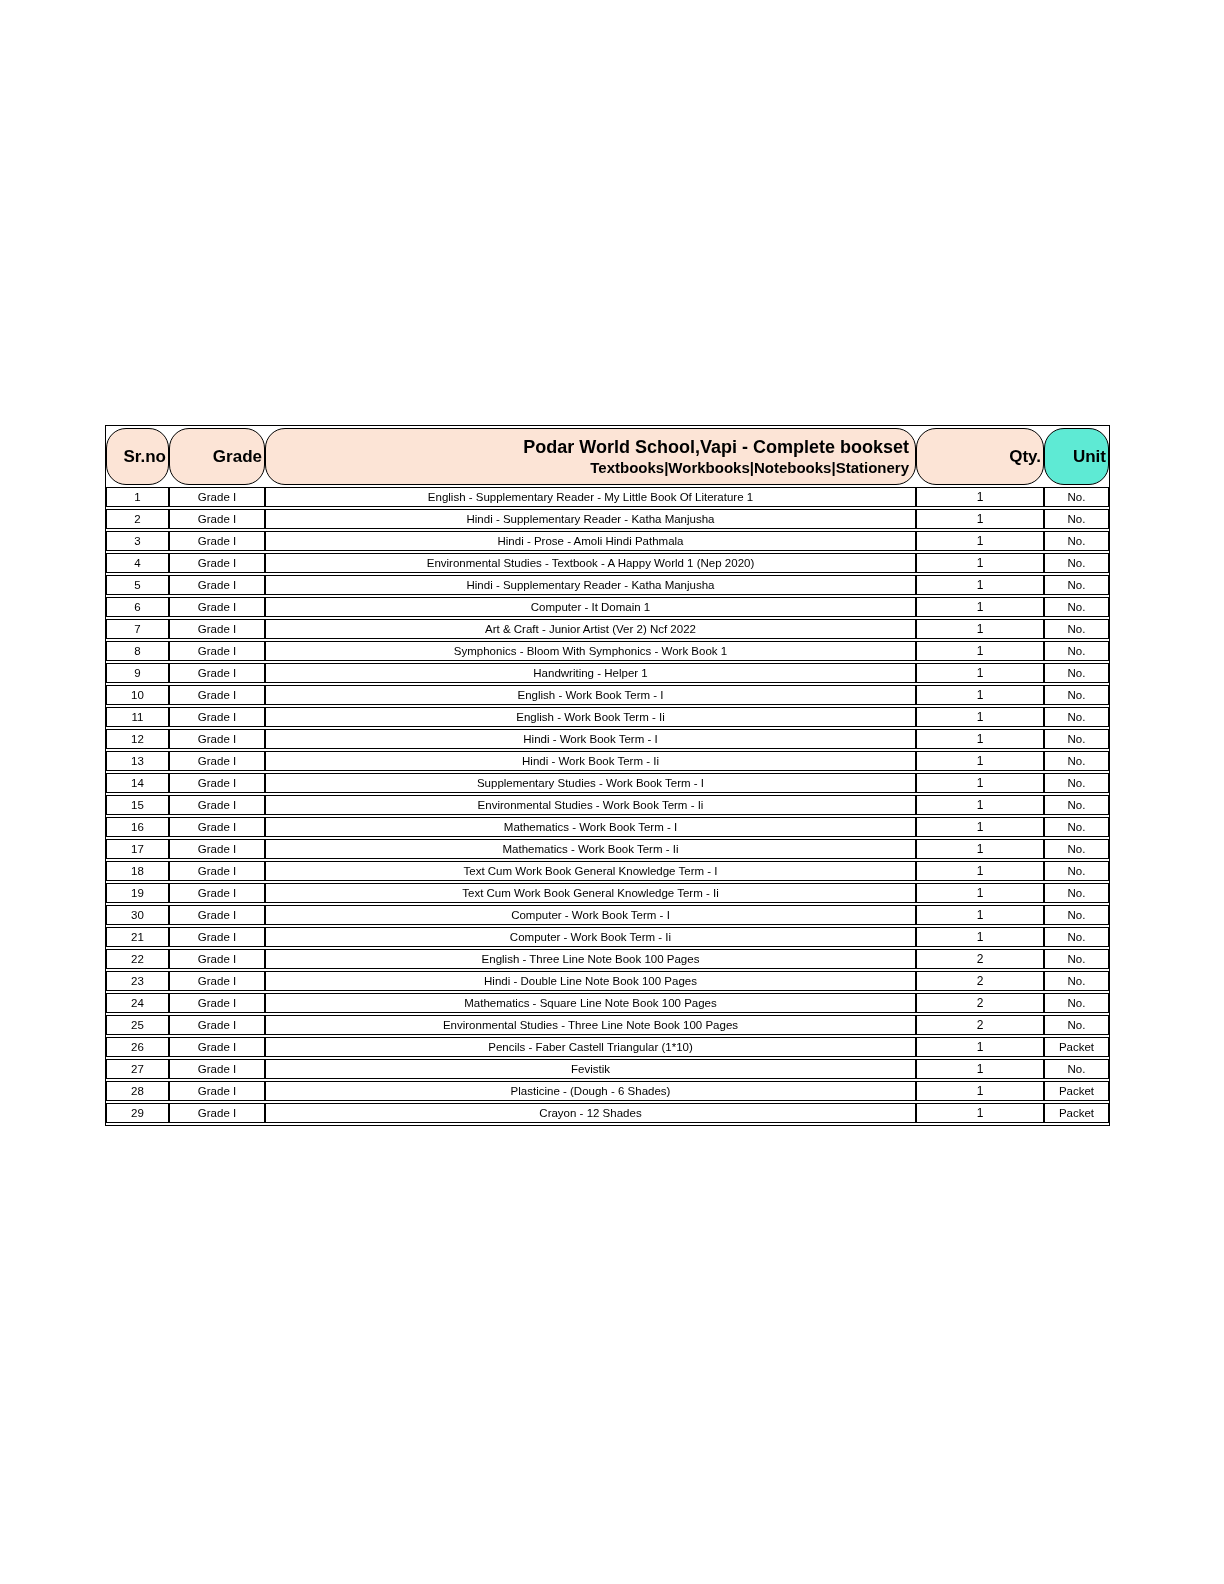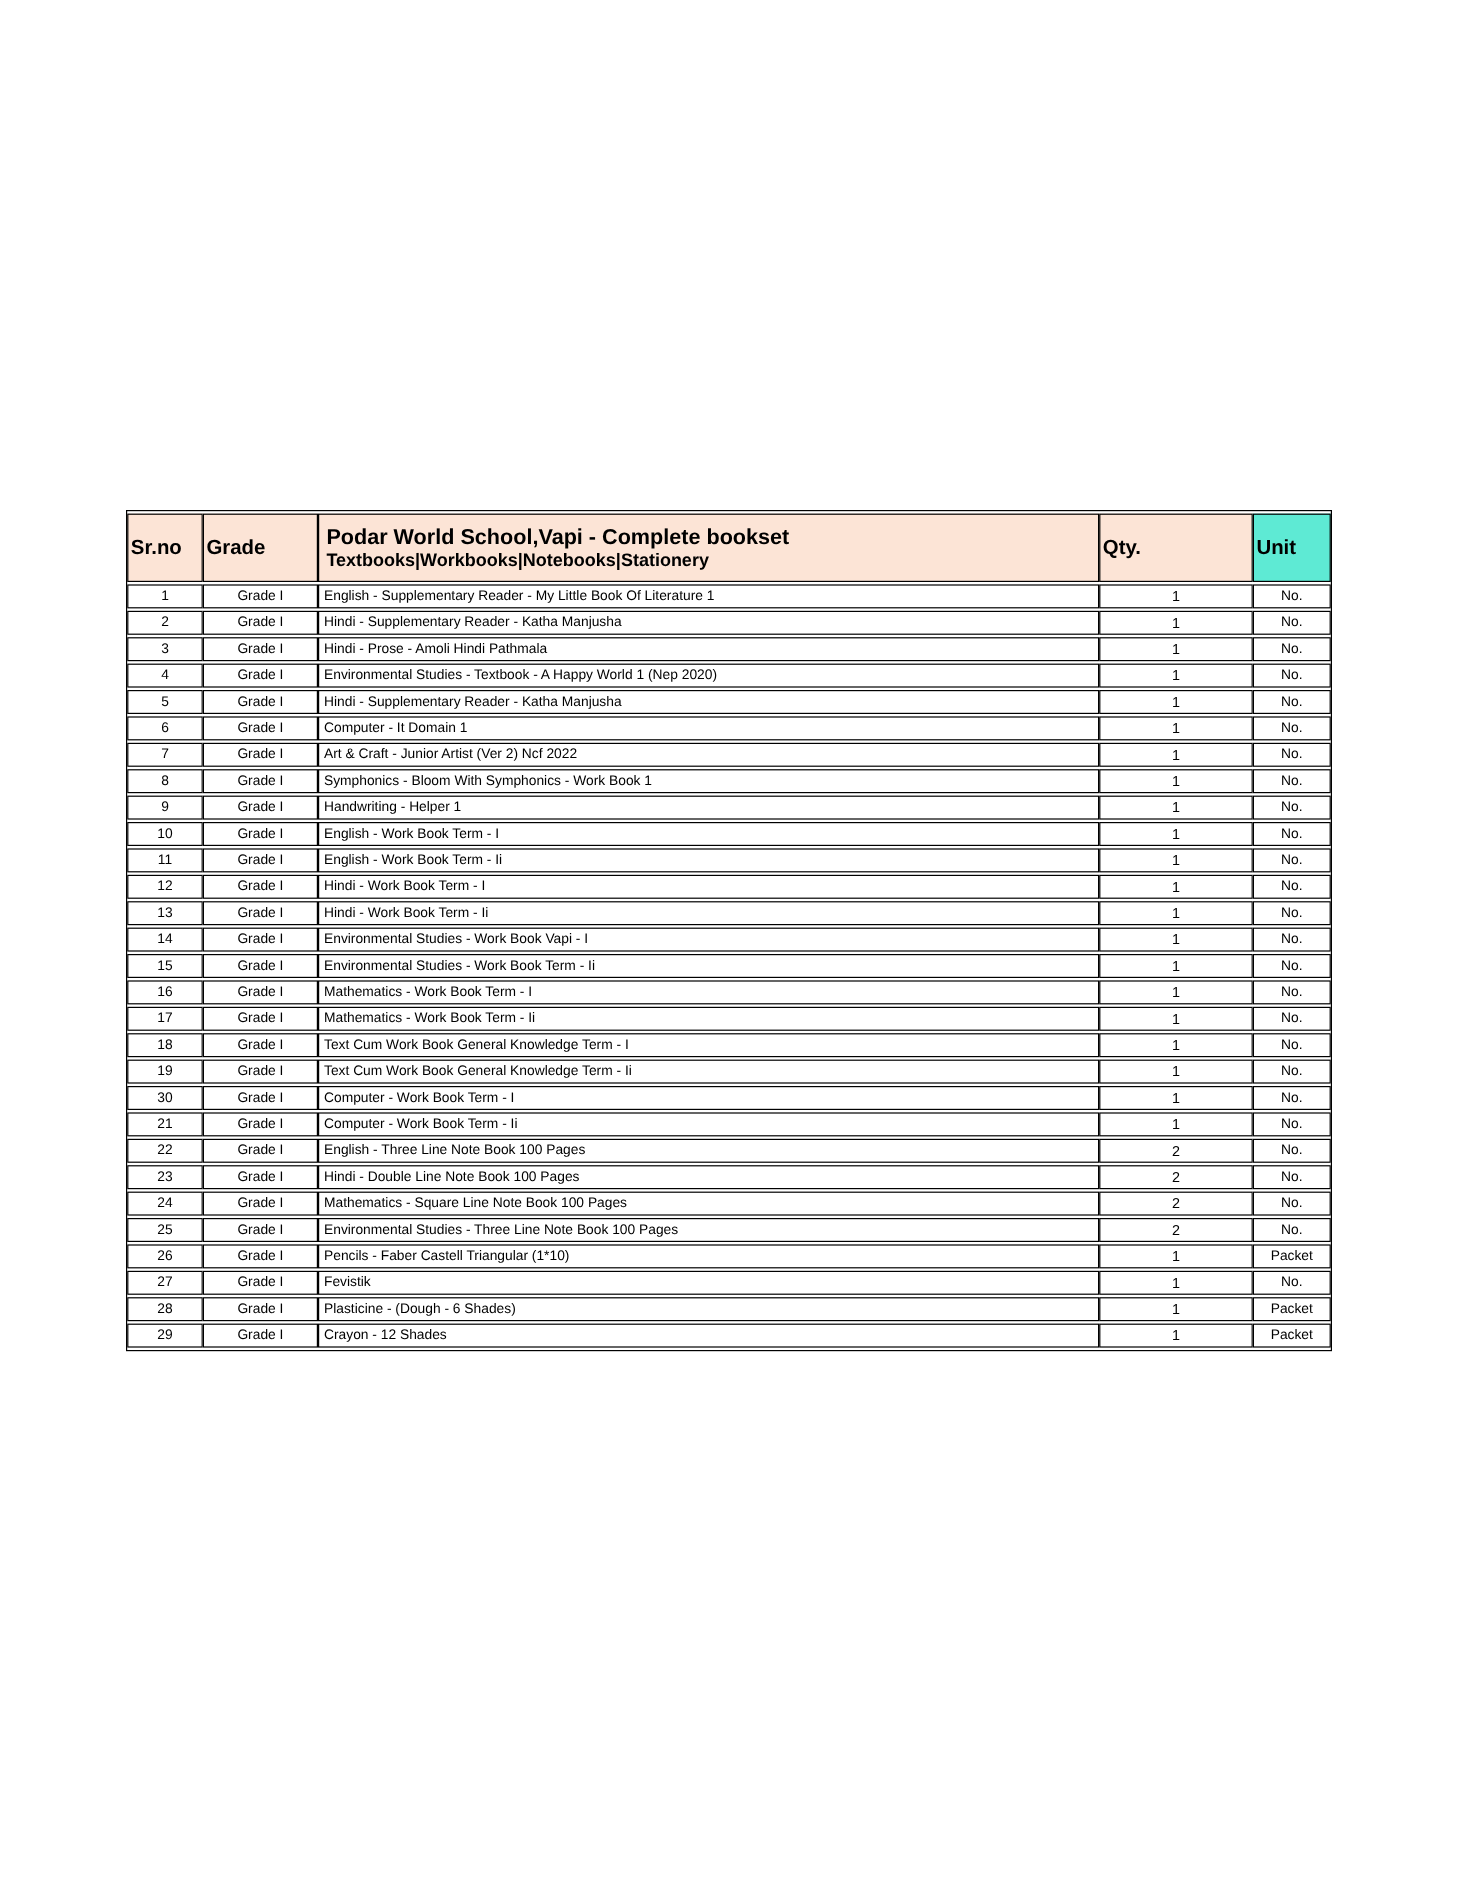--- a/index.html
+++ b/index.html
@@ -38,44 +38,45 @@
     border: 1px solid #000;
     background: #ffffff;
     overflow: hidden;
     white-space: nowrap;
   }
   thead th {
     background: #FCE4D6;
     height: 51px;
     font-weight: bold;
     font-size: 17px;
-    text-align: left;
+    text-align: right;
     vertical-align: middle;
     padding: 0 2px;
+    border-radius: 20px;
   }
   thead th.title-cell { padding: 2px 6px; }
   .title-main {
     font-size: 18px;
     font-weight: bold;
     line-height: 1.25;
   }
   .title-sub {
     font-size: 15px;
     font-weight: bold;
     line-height: 1.2;
   }
   tbody td {
     height: 18px;
     font-size: 11.5px;
     vertical-align: middle;
     padding: 0 4px;
   }
   td.cell-sr, td.cell-grade, td.cell-qty, td.cell-unit { text-align: center; }
   td.cell-qty { font-size: 12px; }
-  td.cell-item { text-align: left; }
+  td.cell-item { text-align: center; }
 </style>
 </head>
 <body>
 
 <div class="page">
   <div class="booklist-wrap">
     <table class="booklist">
       <colgroup>
         <col class="c-sr">
           <col class="c-gr">
@@ -183,21 +184,21 @@
           <tr>
     <td class="cell-sr">13</td>
     <td class="cell-grade">Grade I</td>
     <td class="cell-item">Hindi - Work Book Term - Ii</td>
     <td class="cell-qty">1</td>
     <td class="cell-unit">No.</td>
   </tr>
           <tr>
     <td class="cell-sr">14</td>
     <td class="cell-grade">Grade I</td>
-    <td class="cell-item">Environmental Studies - Work Book Vapi - I</td>
+    <td class="cell-item">Supplementary Studies - Work Book Term - I</td>
     <td class="cell-qty">1</td>
     <td class="cell-unit">No.</td>
   </tr>
           <tr>
     <td class="cell-sr">15</td>
     <td class="cell-grade">Grade I</td>
     <td class="cell-item">Environmental Studies - Work Book Term - Ii</td>
     <td class="cell-qty">1</td>
     <td class="cell-unit">No.</td>
   </tr>

